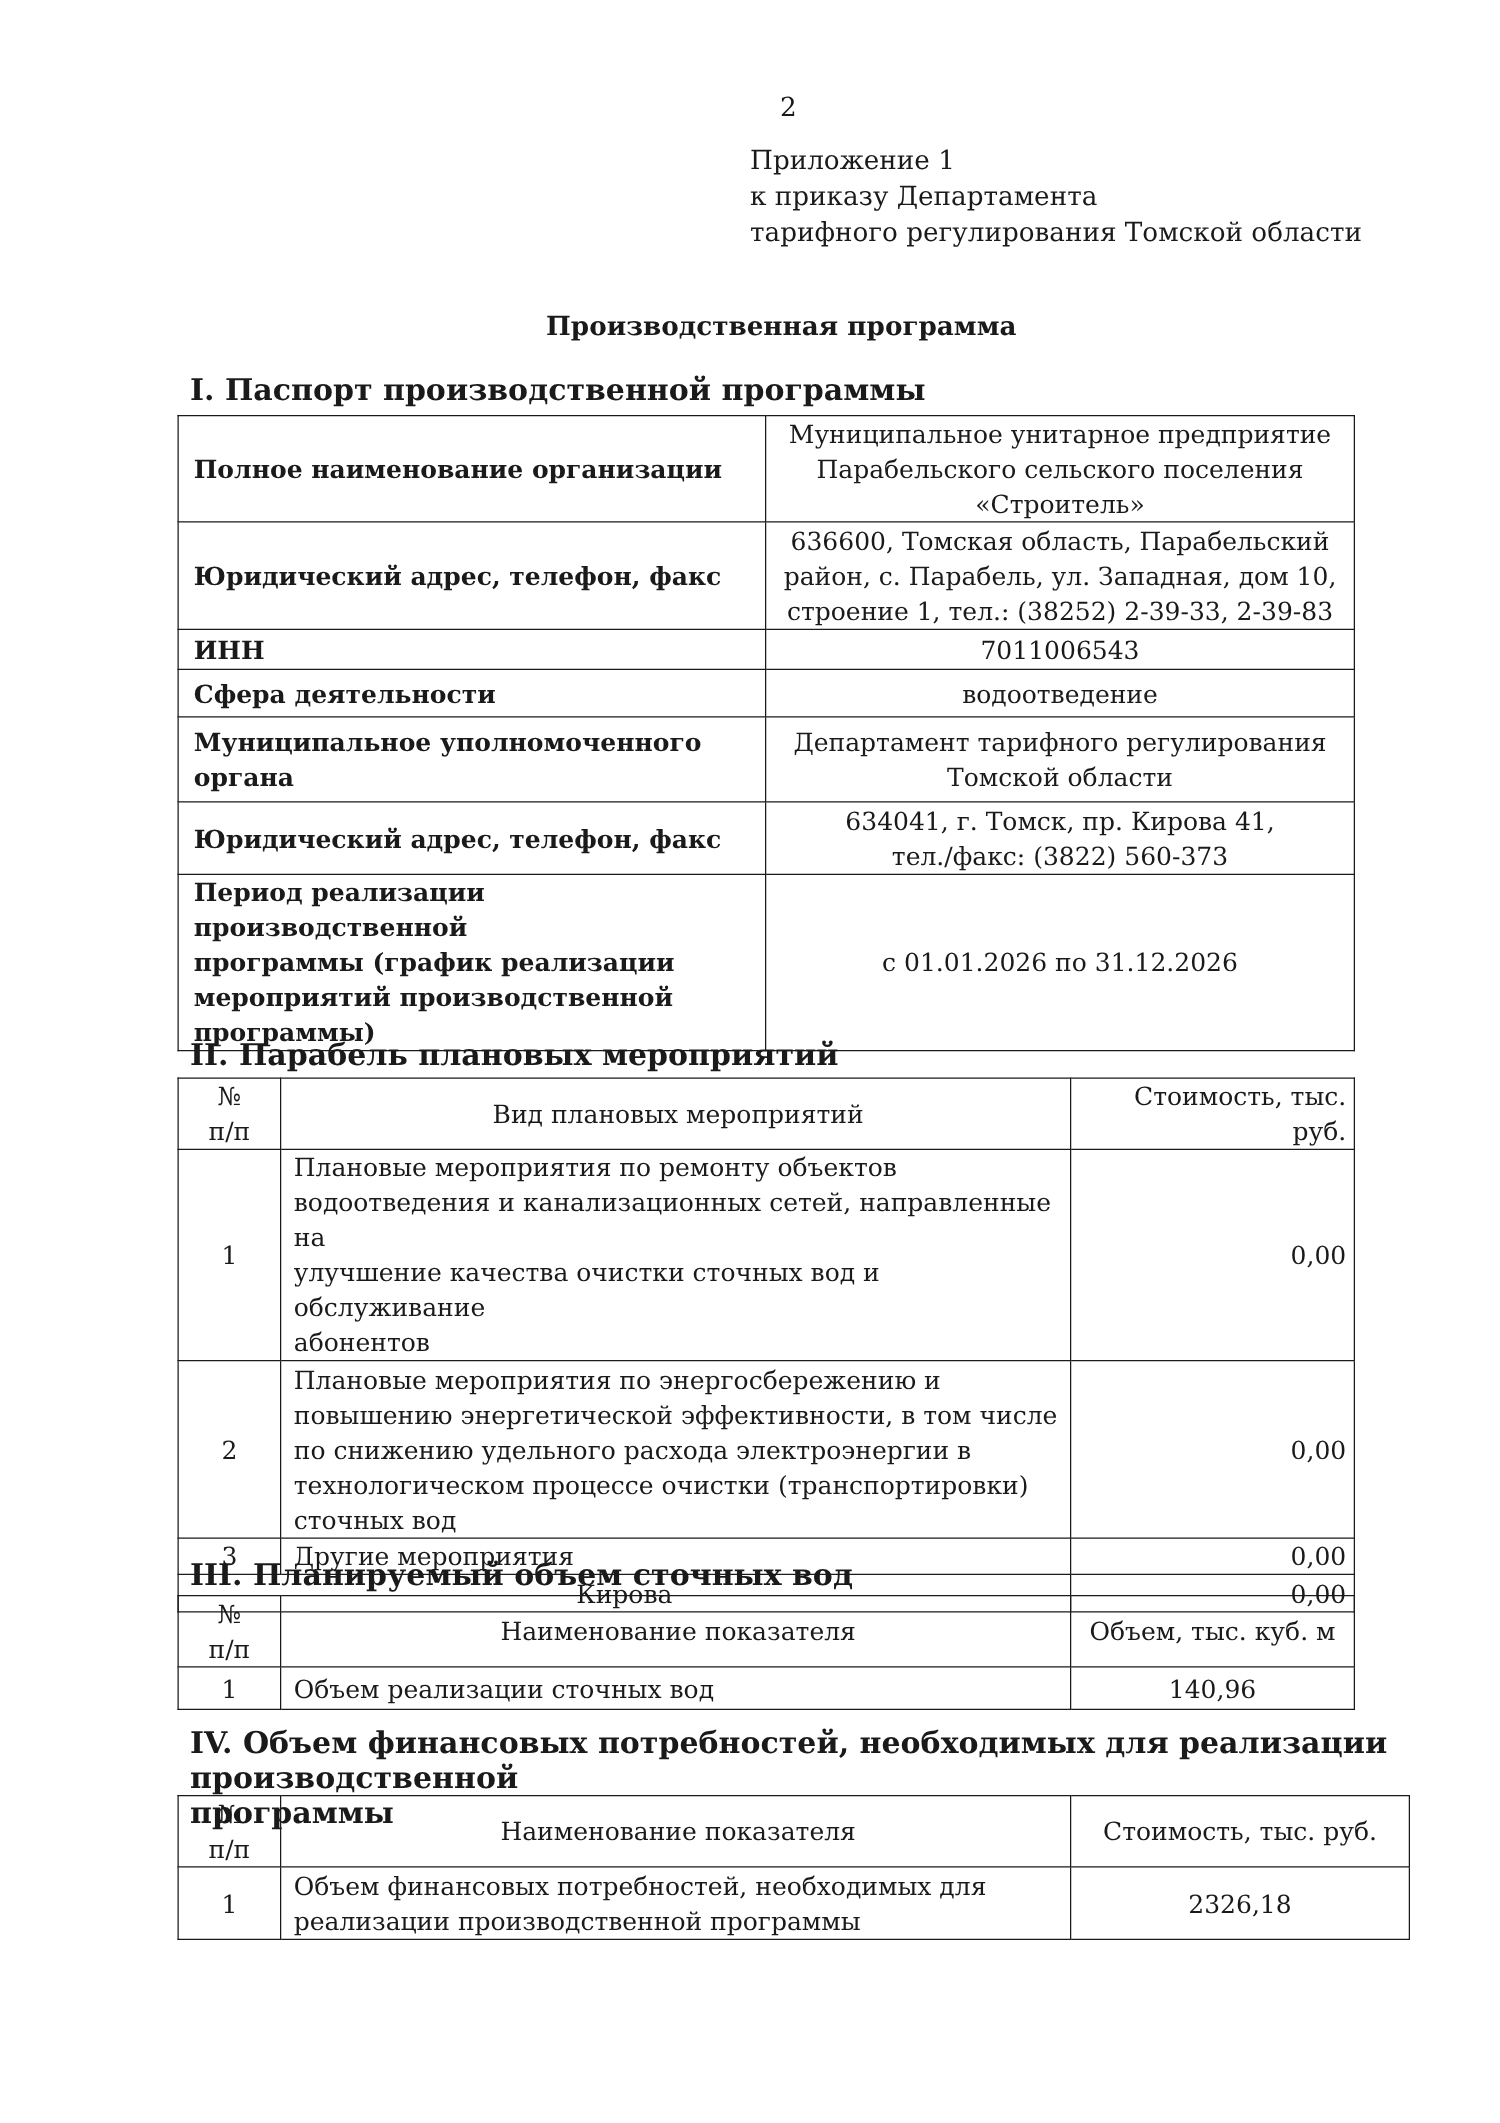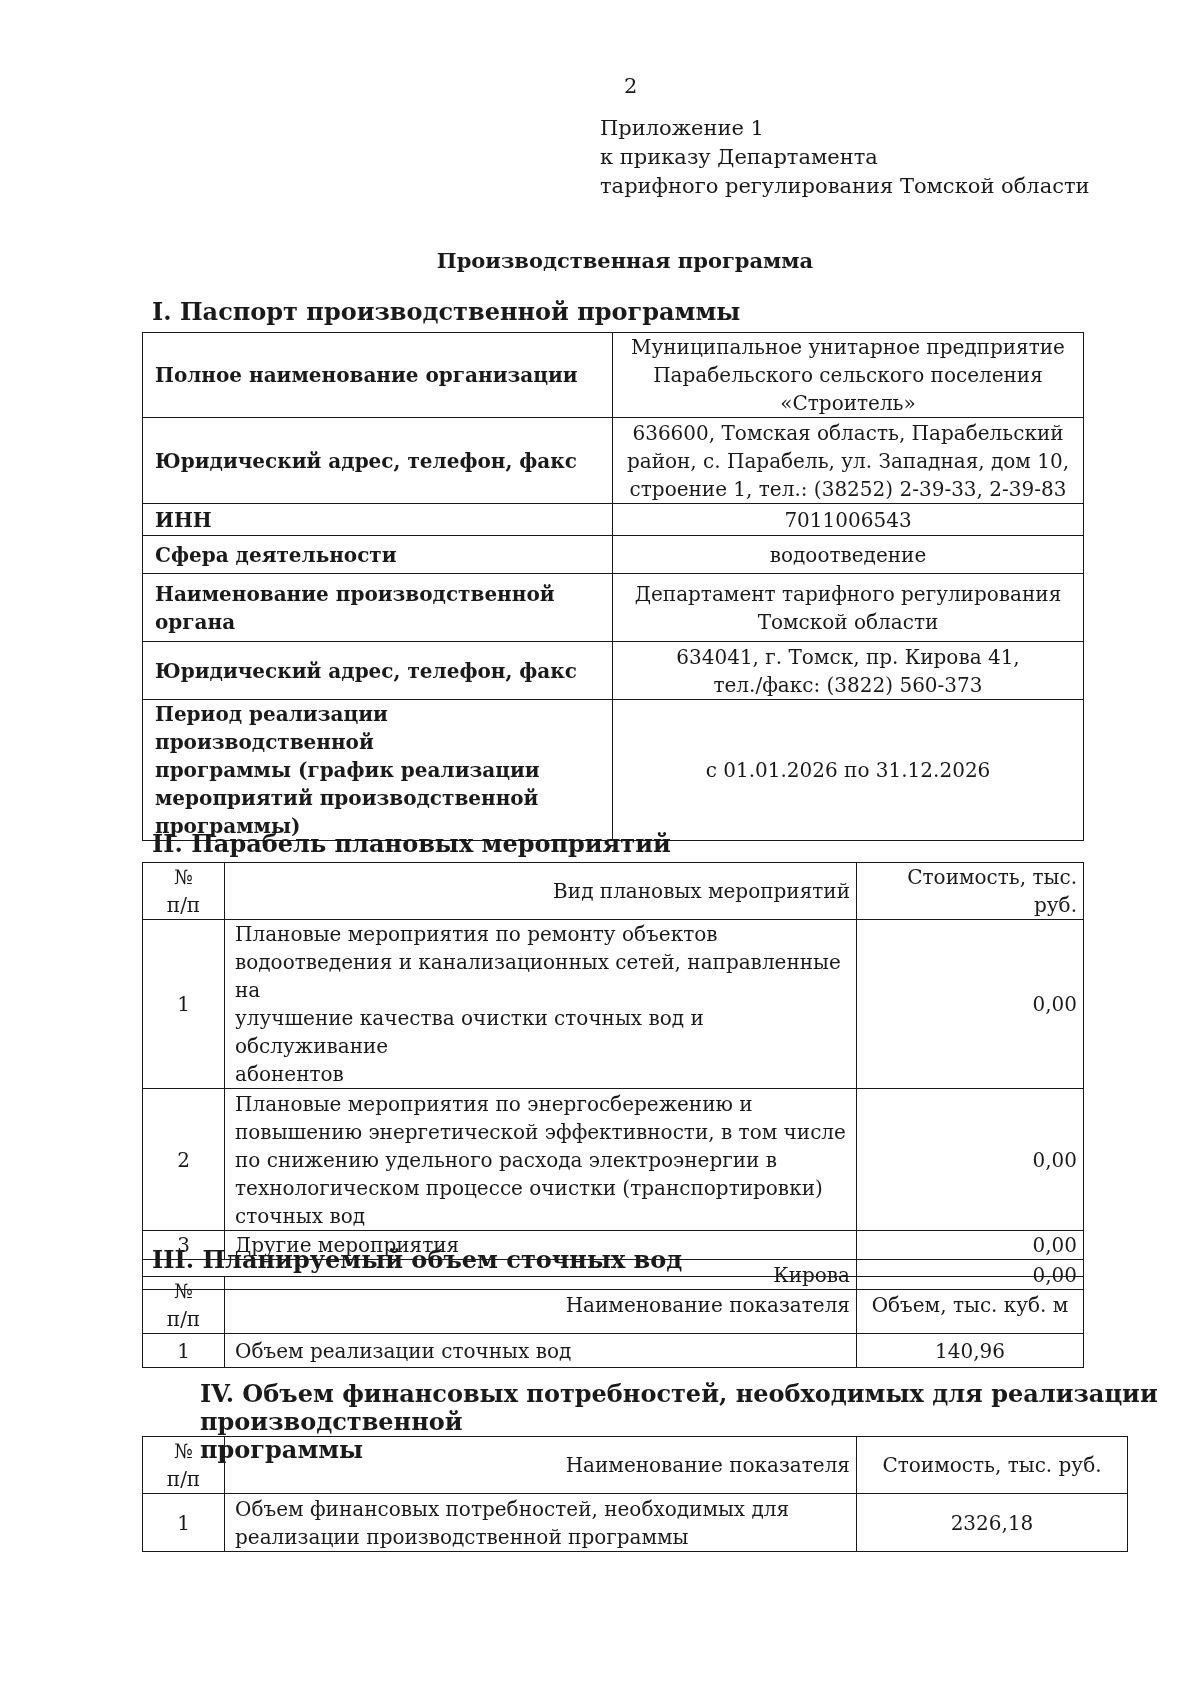--- a/index.html
+++ b/index.html
@@ -31,21 +31,21 @@
       border-collapse: collapse;
       font-size: 20px;
       line-height: 28px;
     }
     td {
       border: 1.5px solid #1a1a1a;
       vertical-align: middle;
       padding: 0 6px;
     }
     td.bold { font-weight: bold; }
-    td.center { text-align: right; }
+    td.center { text-align: center; }
 
     
     #t1 { left: 142px; top: 332px; width: 942px; }
     #t1 td.k { width: 470px; padding-left: 12px; }
     #t1 td.v { text-align: center; }
 
     
     #t2 { left: 142px; top: 862px; width: 942px; }
     #t2 td.n { width: 82px; text-align: center; }
     #t2 td.d { width: 632px; padding-left: 10px; }
@@ -56,21 +56,21 @@
     #t3 td.n { width: 82px; text-align: center; }
     #t3 td.d { width: 632px; padding-left: 10px; }
     #t3 td.c { text-align: center; }
 
     
     #t4 { left: 142px; top: 1436px; width: 986px; }
     #t4 td.n { width: 82px; text-align: center; }
     #t4 td.d { width: 632px; padding-left: 10px; }
     #t4 td.c { text-align: center; }
 
-    .ml { white-space: pre-line; margin-left: 48px; }
+    .ml { white-space: pre-line; }
   </style>
 </head>
 <body>
 
 <div class="page-number">2</div>
 
 <div class="appendix">
   <div>Приложение 1</div>
   <div>к приказу Департамента</div>
   <div>тарифного регулирования Томской области</div>
@@ -95,21 +95,21 @@
   </tr>
   <tr style="height:32px;">
     <td class="k bold ml">ИНН</td>
     <td class="v ml">7011006543</td>
   </tr>
   <tr style="height:38px;">
     <td class="k bold ml">Сфера деятельности</td>
     <td class="v ml">водоотведение</td>
   </tr>
   <tr style="height:68px;">
-    <td class="k bold ml">Наименование производственной органа</td>
+    <td class="k bold ml">Муниципальное уполномоченного органа</td>
     <td class="v ml">Департамент тарифного регулирования
 Томской области</td>
   </tr>
   <tr style="height:58px;">
     <td class="k bold ml">Юридический адрес, телефон, факс</td>
     <td class="v ml">634041, г. Томск, пр. Кирова 41,
 тел./факс: (3822) 560-373</td>
   </tr>
   <tr style="height:114px;">
     <td class="k bold ml">Период реализации производственной

